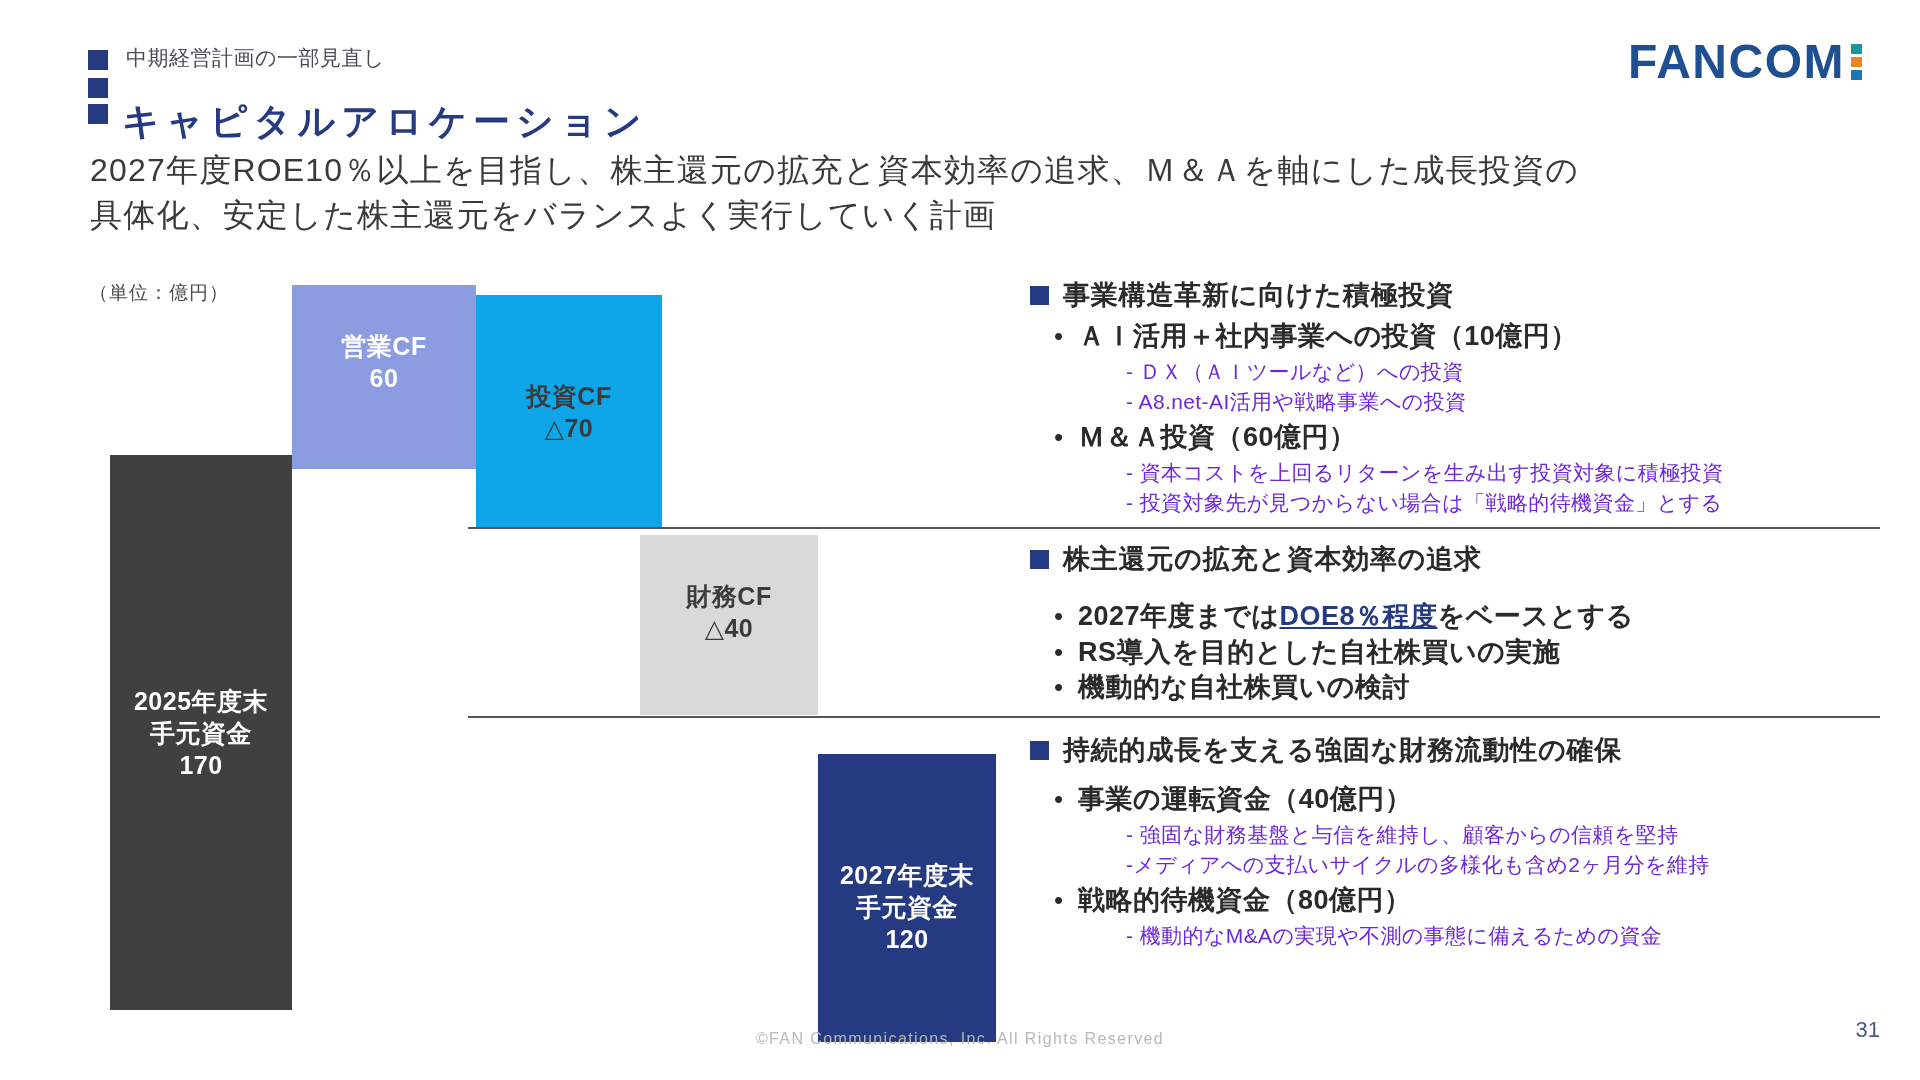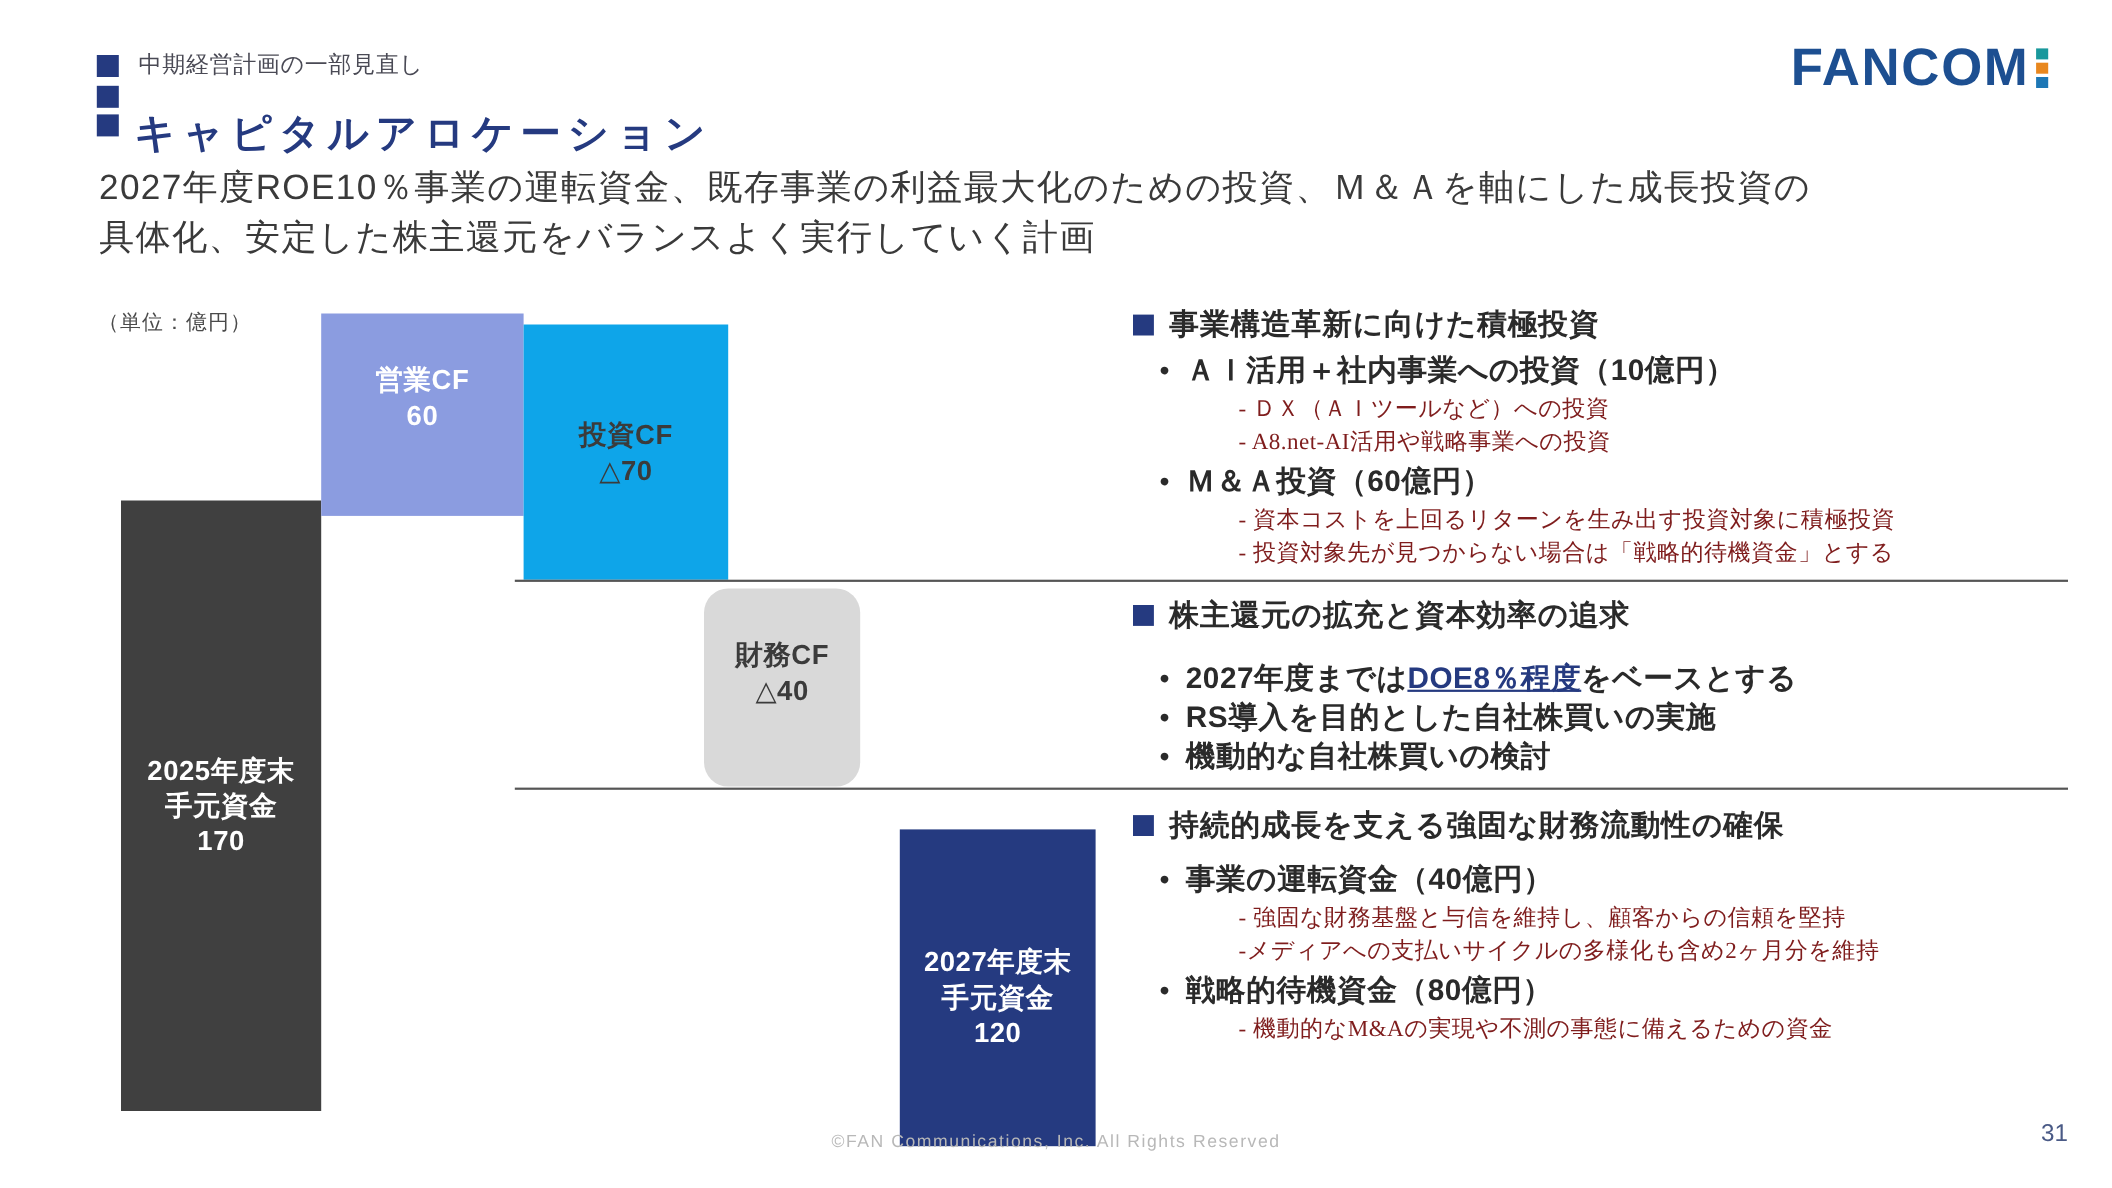--- a/index.html
+++ b/index.html
@@ -141,21 +141,21 @@
   }
   .bar.gray {
     background: #d9d9d9;
     color: #3b3b3b;
     font-size: 25px;
     letter-spacing: 0.5px;
   }
   #bar-start  { left: 110px; top: 455px; width: 182px; height: 555px; }
   #bar-op     { left: 292px; top: 285px; width: 184px; height: 184px; align-items: flex-start; padding-top: 45px; }
   #bar-inv    { left: 476px; top: 295px; width: 186px; height: 232px; align-items: flex-start; padding-top: 85px; }
-  #bar-fin    { left: 640px; top: 535px; width: 142px; height: 180px; align-items: flex-start; padding-top: 45px; border-radius: 22px; }
+  #bar-fin    { left: 640px; top: 535px; width: 178px; height: 180px; align-items: flex-start; padding-top: 45px; }
   #bar-end    { left: 818px; top: 722px; width: 178px; height: 288px; align-items: flex-start; padding-top: 105px; margin-top: 32px; }
 
   
   .rule {
     position: absolute;
     height: 2px;
     background: #555555;
   }
   #rule-1 { left: 468px; top: 527px; width: 1412px; }
   #rule-2 { left: 468px; top: 716px; width: 1412px; }
@@ -221,25 +221,24 @@
     color: #253a80;
     text-decoration: underline;
   }
   .subs {
     margin: 2px 0 4px 0;
     padding-left: 96px;
     list-style: none;
   }
   .sub-item {
     font-size: 21px;
-    color: #7f1d1d;
+    color: #6d28d9;
     letter-spacing: 0.4px;
     line-height: 1.42;
     white-space: nowrap;
-    font-family: Liberation Serif, serif;
   }
   .sub-item::before {
     content: "- ";
   }
   .sub-item.tight::before { content: "-"; }
 
   .gap-sm { height: 8px; }
   .gap-md { height: 16px; }
 
   
@@ -277,21 +276,21 @@
     <div id="logo-word">FANCOM</div>
     <div id="logo-squares">
       <i style="background: rgb(25, 152, 156);"></i>
       <i style="background: rgb(232, 135, 30);"></i>
       <i style="background: rgb(29, 119, 181);"></i>
     </div>
   </div>
 </div>
 
 <div id="lead">
-  <div>2027年度ROE10％事業の運転資金、既存事業の利益最大化のための投資、Ｍ＆Ａを軸にした成長投資の</div>
+  <div>2027年度ROE10％以上を目指し、株主還元の拡充と資本効率の追求、Ｍ＆Ａを軸にした成長投資の</div>
   <div>具体化、安定した株主還元をバランスよく実行していく計画</div>
 </div>
 
 <div id="chart">
   <div id="chart-unit">（単位：億円）</div>
 
   <div class="bar navy" id="bar-start" style="background: #404040;">2025年度末
 手元資金
 170</div>
   <div class="bar periwinkle" id="bar-op" style="background: rgb(139, 156, 224);">営業CF

